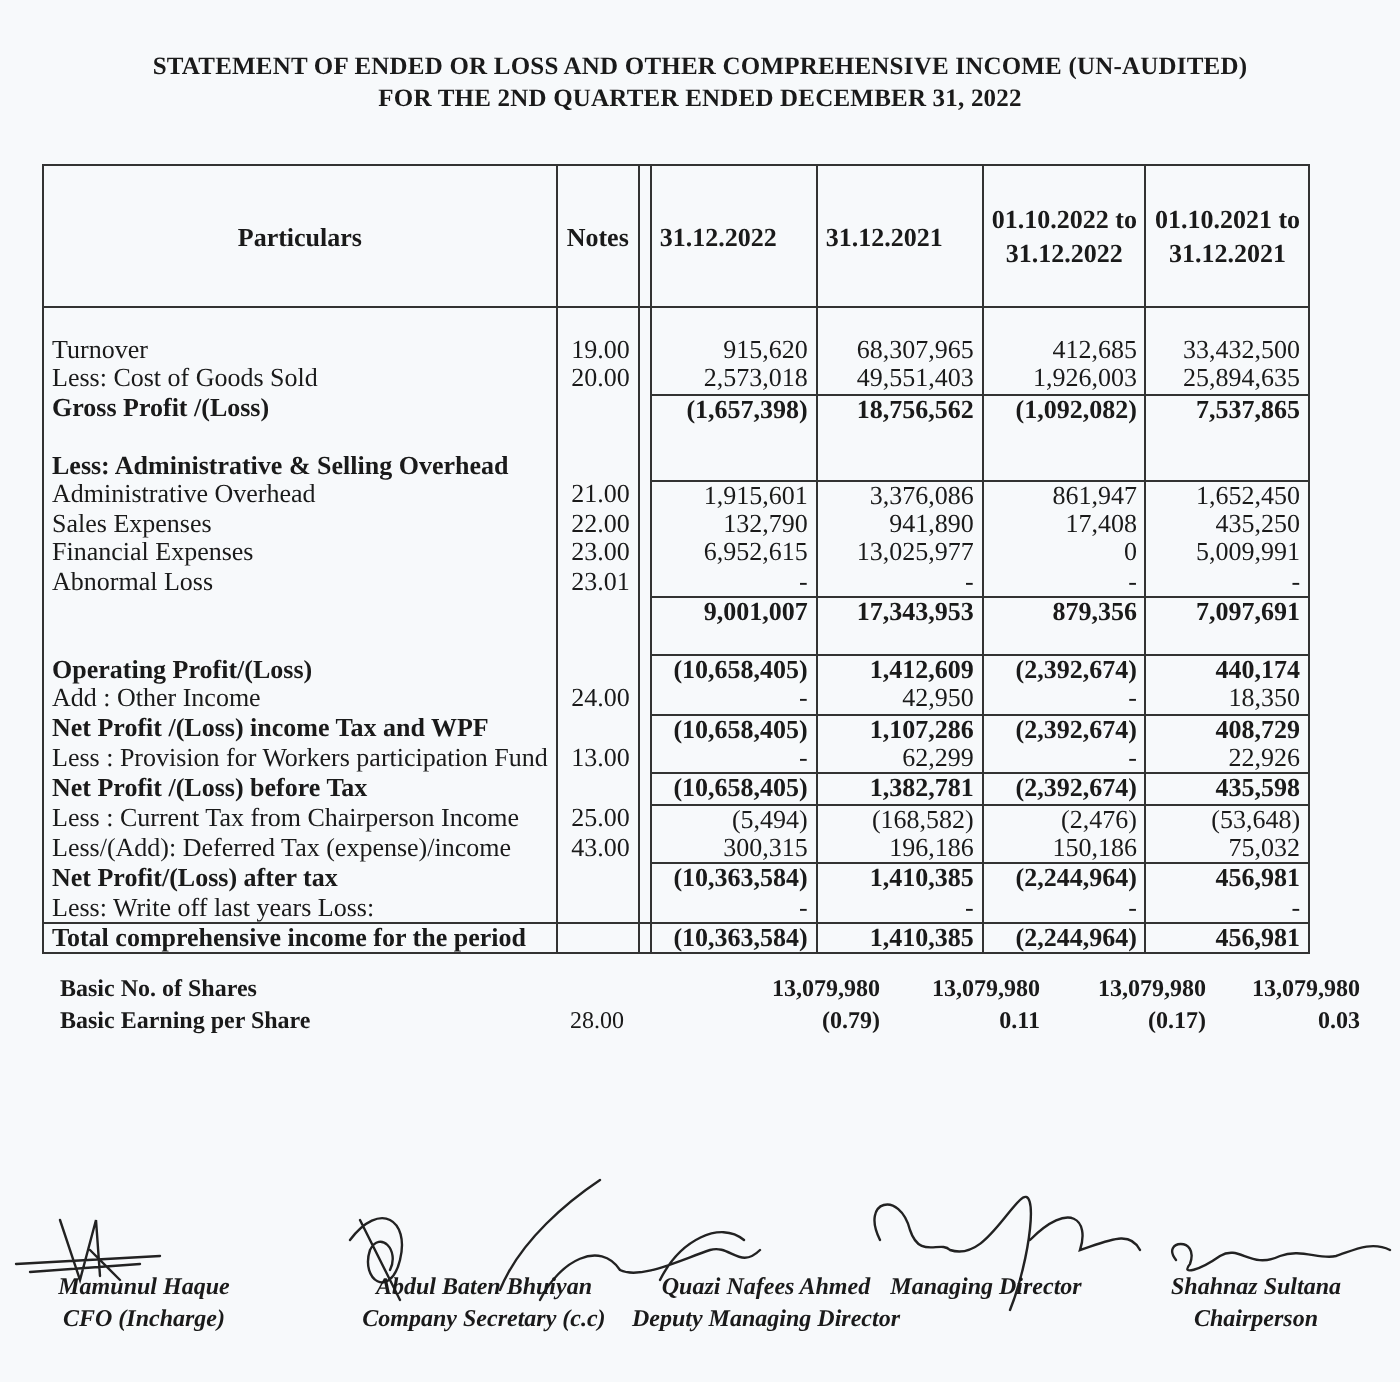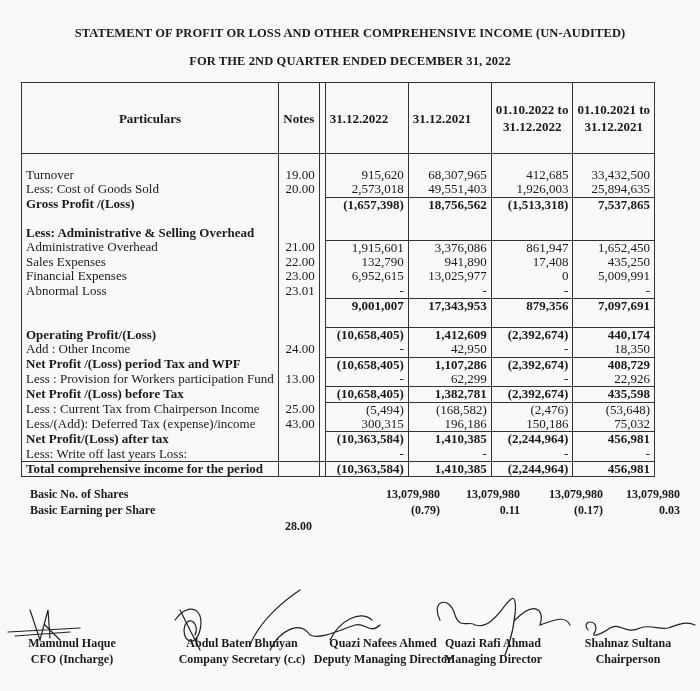--- a/index.html
+++ b/index.html
@@ -8,21 +8,21 @@
     background: #f7f9fb;
     font-family: "Liberation Serif", serif;
     color: #1a1a1a;
     position: relative;
   }
   .title {
     position: absolute; left: 0; width: 700px; text-align: center;
     font-weight: bold; font-size: 12.5px; letter-spacing: 0.1px;
   }
   .t1 { top: 26px; }
-  .t2 { top: 42px; margin-top: 12px; }
+  .t2 { top: 42px; }
 
   table.stmt {
     position: absolute; left: 21px; top: 82px;
     border-collapse: collapse;
     font-size: 13px;
   }
   table.stmt td, table.stmt th {
     padding: 0 4px; line-height: 14.3px; white-space: nowrap;
     vertical-align: top;
   }
@@ -46,44 +46,45 @@
   .gap { border-left: 1px solid #333; border-right: 1px solid #333; padding: 0 !important; }
   .spacer td { height: 14px; }
 
   .eps {
     position: absolute; left: 30px; top: 487px; font-size: 12px; font-weight: bold;
     font-family: "Liberation Serif", serif;
   }
   .eps-row { position: absolute; left: 0; height: 15px; width: 660px; }
   .eps-row span { position: absolute; top: 0; }
   .eps-label { left: 0; }
-  .eps-note { left: 255px; font-weight: bold; margin-top: 16px; }
+  .eps-note { left: 255px; font-weight: normal; }
   .eps-v { text-align: right; width: 80px; }
   .eps-v1 { left: 330px; }
   .eps-v2 { left: 410px; }
   .eps-v3 { left: 493px; }
   .eps-v4 { left: 570px; }
 
   .sig {
     position: absolute; top: 635px; font-size: 12px; font-weight: bold; text-align: center;
     line-height: 16px;
+    font-style: italic;
   }
   .sig div { white-space: nowrap; }
   .sig1 { left: 22px; width: 100px; }
   .sig2 { left: 128px; width: 140px; margin-left: 44px; }
   .sig3 { left: 272px; width: 150px; margin-left: 36px; }
   .sig4 { left: 428px; width: 130px; }
   .sig5 { left: 558px; width: 140px; }
 
   svg.scribble { position: absolute; left: 0; top: 580px; width: 700px; height: 110px; pointer-events: none; }
 </style>
 </head>
 <body>
 
-<div class="title t1">STATEMENT OF PROFIT OR LOSS AND OTHER COMPREHENSIVE INCOME (UN-AUDITED)</div>
+<div class="title t1">STATEMENT OF ENDED OR LOSS AND OTHER COMPREHENSIVE INCOME (UN-AUDITED)</div>
 <div class="title t2">FOR THE 2ND QUARTER ENDED DECEMBER 31, 2022</div>
 
 <table class="stmt">
   <colgroup>
     <col class="c-part">
       <col class="c-note">
       <col class="c-gap">
     <col class="c-v1">
       <col class="c-v2">
       <col class="c-v3">
@@ -133,21 +134,21 @@
         <td class="br num">49,551,403</td>
         <td class="br num">1,926,003</td>
         <td class="br num">25,894,635</td>
       </tr>
       <tr>
         <td class="bl br bold">Gross Profit /(Loss)</td>
         <td class="br note"></td>
         <td class="gap"></td>
         <td class="br num bold bt">(1,657,398)</td>
         <td class="br num bold bt">18,756,562</td>
-        <td class="br num bold bt">(1,513,318)</td>
+        <td class="br num bold bt">(1,092,082)</td>
         <td class="br num bold bt">7,537,865</td>
       </tr>
       <tr class="spacer">
         <td class="bl br"></td>
         <td class="br"></td>
         <td class="gap"></td>
         <td class="br"></td>
         <td class="br"></td>
         <td class="br"></td>
         <td class="br"></td>
@@ -227,21 +228,21 @@
       <tr>
         <td class="bl br">Add : Other Income</td>
         <td class="br note">24.00</td>
         <td class="gap"></td>
         <td class="br num">-</td>
         <td class="br num">42,950</td>
         <td class="br num">-</td>
         <td class="br num">18,350</td>
       </tr>
       <tr>
-        <td class="bl br bold">Net Profit /(Loss) period Tax and WPF</td>
+        <td class="bl br bold">Net Profit /(Loss) income Tax and WPF</td>
         <td class="br note"></td>
         <td class="gap"></td>
         <td class="br num bold bt">(10,658,405)</td>
         <td class="br num bold bt">1,107,286</td>
         <td class="br num bold bt">(2,392,674)</td>
         <td class="br num bold bt">408,729</td>
       </tr>
       <tr>
         <td class="bl br">Less : Provision for Workers participation Fund</td>
         <td class="br note">13.00</td>
@@ -342,19 +343,18 @@
 </div>
 <div class="sig sig2">
   <div>Abdul Baten Bhuiyan</div>
   <div>Company Secretary (c.c)</div>
 </div>
 <div class="sig sig3">
   <div>Quazi Nafees Ahmed</div>
   <div>Deputy Managing Director</div>
 </div>
 <div class="sig sig4">
-  <div>Quazi Rafi Ahmad</div>
   <div>Managing Director</div>
 </div>
 <div class="sig sig5">
   <div>Shahnaz Sultana</div>
   <div>Chairperson</div>
 </div>
 
 </body></html>

